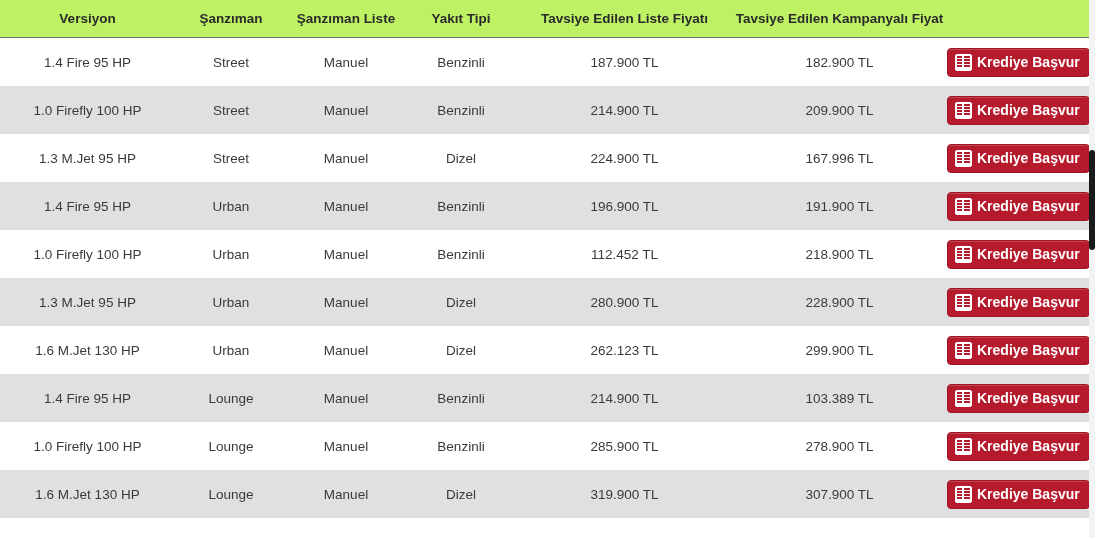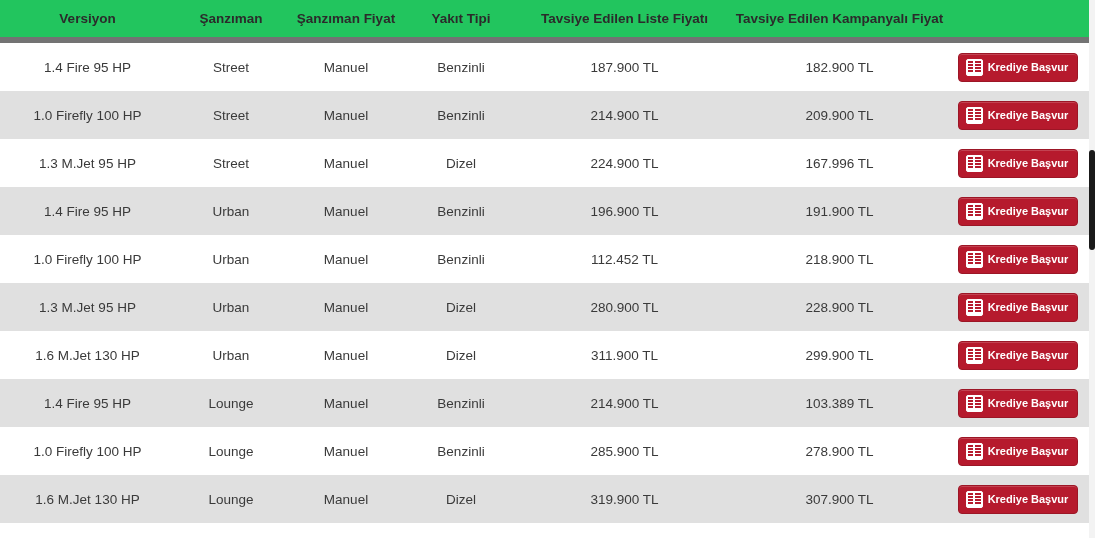--- a/index.html
+++ b/index.html
@@ -19,29 +19,29 @@
     height: 538px;
     position: relative;
     background: #ffffff;
   }
   table.price-table {
     border-collapse: collapse;
     width: 1089px;
     table-layout: fixed;
   }
   table.price-table thead th {
-    background: #22c55e;
+    background: #bef264;
     font-size: 13.5px;
     font-weight: bold;
     color: #2b2b2b;
     text-align: center;
     padding: 0;
     height: 37px;
     vertical-align: middle;
-    border-bottom: 6px solid #737373;
+    border-bottom: 1px solid #737373;
   }
   th.col-versiyon { text-align: left; padding-left: 10px; width: 175px; }
   th.col-donanim  { width: 112px; }
   th.col-sanziman { width: 118px; }
   th.col-yakit    { width: 112px; }
   th.col-liste    { width: 215px; }
   th.col-kampanya { width: 215px; margin-top: 28px; }
   th.col-action   { width: 142px; }
 
   table.price-table tbody td {
@@ -67,21 +67,21 @@
     padding-right: 6px;
   }
   .apply-btn {
     display: inline-flex;
     align-items: center;
     gap: 5px;
     background: #b61a2d;
     border: 1px solid #9c1626;
     border-radius: 4px;
     color: #ffffff;
-    font-size: 11px;
+    font-size: 14px;
     font-weight: bold;
     padding: 5px 9px 5px 7px;
     line-height: 1;
     white-space: nowrap;
     cursor: pointer;
     box-shadow: inset 0 1px 0 rgba(255,255,255,0.18);
   }
   .apply-btn .credit-icon {
     display: inline-block;
     width: 15px;
@@ -136,21 +136,21 @@
 </style>
 </head>
 <body>
 
 <div class="price-table-wrapper">
   <table class="price-table">
     <thead>
       <tr>
         <th class="col-versiyon">Versiyon</th>
         <th class="col-donanim">Şanzıman</th>
-        <th class="col-sanziman">Şanzıman Fiyat</th>
+        <th class="col-sanziman">Şanzıman Liste</th>
         <th class="col-yakit">Yakıt Tipi</th>
         <th class="col-liste">Tavsiye Edilen Liste Fiyatı</th>
         <th class="col-kampanya">Tavsiye Edilen Kampanyalı Fiyat</th>
         <th class="col-action"></th>
       </tr>
     </thead>
     <tbody>
       <tr class="row-odd">
         <td class="cell-versiyon">1.4 Fire 95 HP</td>
         <td>Street</td>
@@ -233,21 +233,21 @@
             <span class="credit-icon"></span>
             <span>Krediye Başvur</span>
           </span>
         </td>
       </tr>
       <tr class="row-odd">
         <td class="cell-versiyon">1.6 M.Jet 130 HP</td>
         <td>Urban</td>
         <td>Manuel</td>
         <td>Dizel</td>
-        <td class="cell-liste">311.900 TL</td>
+        <td class="cell-liste">262.123 TL</td>
         <td class="cell-kampanya">299.900 TL</td>
         <td class="cell-action">
           <span class="apply-btn">
             <span class="credit-icon"></span>
             <span>Krediye Başvur</span>
           </span>
         </td>
       </tr>
       <tr class="row-even">
         <td class="cell-versiyon">1.4 Fire 95 HP</td>

